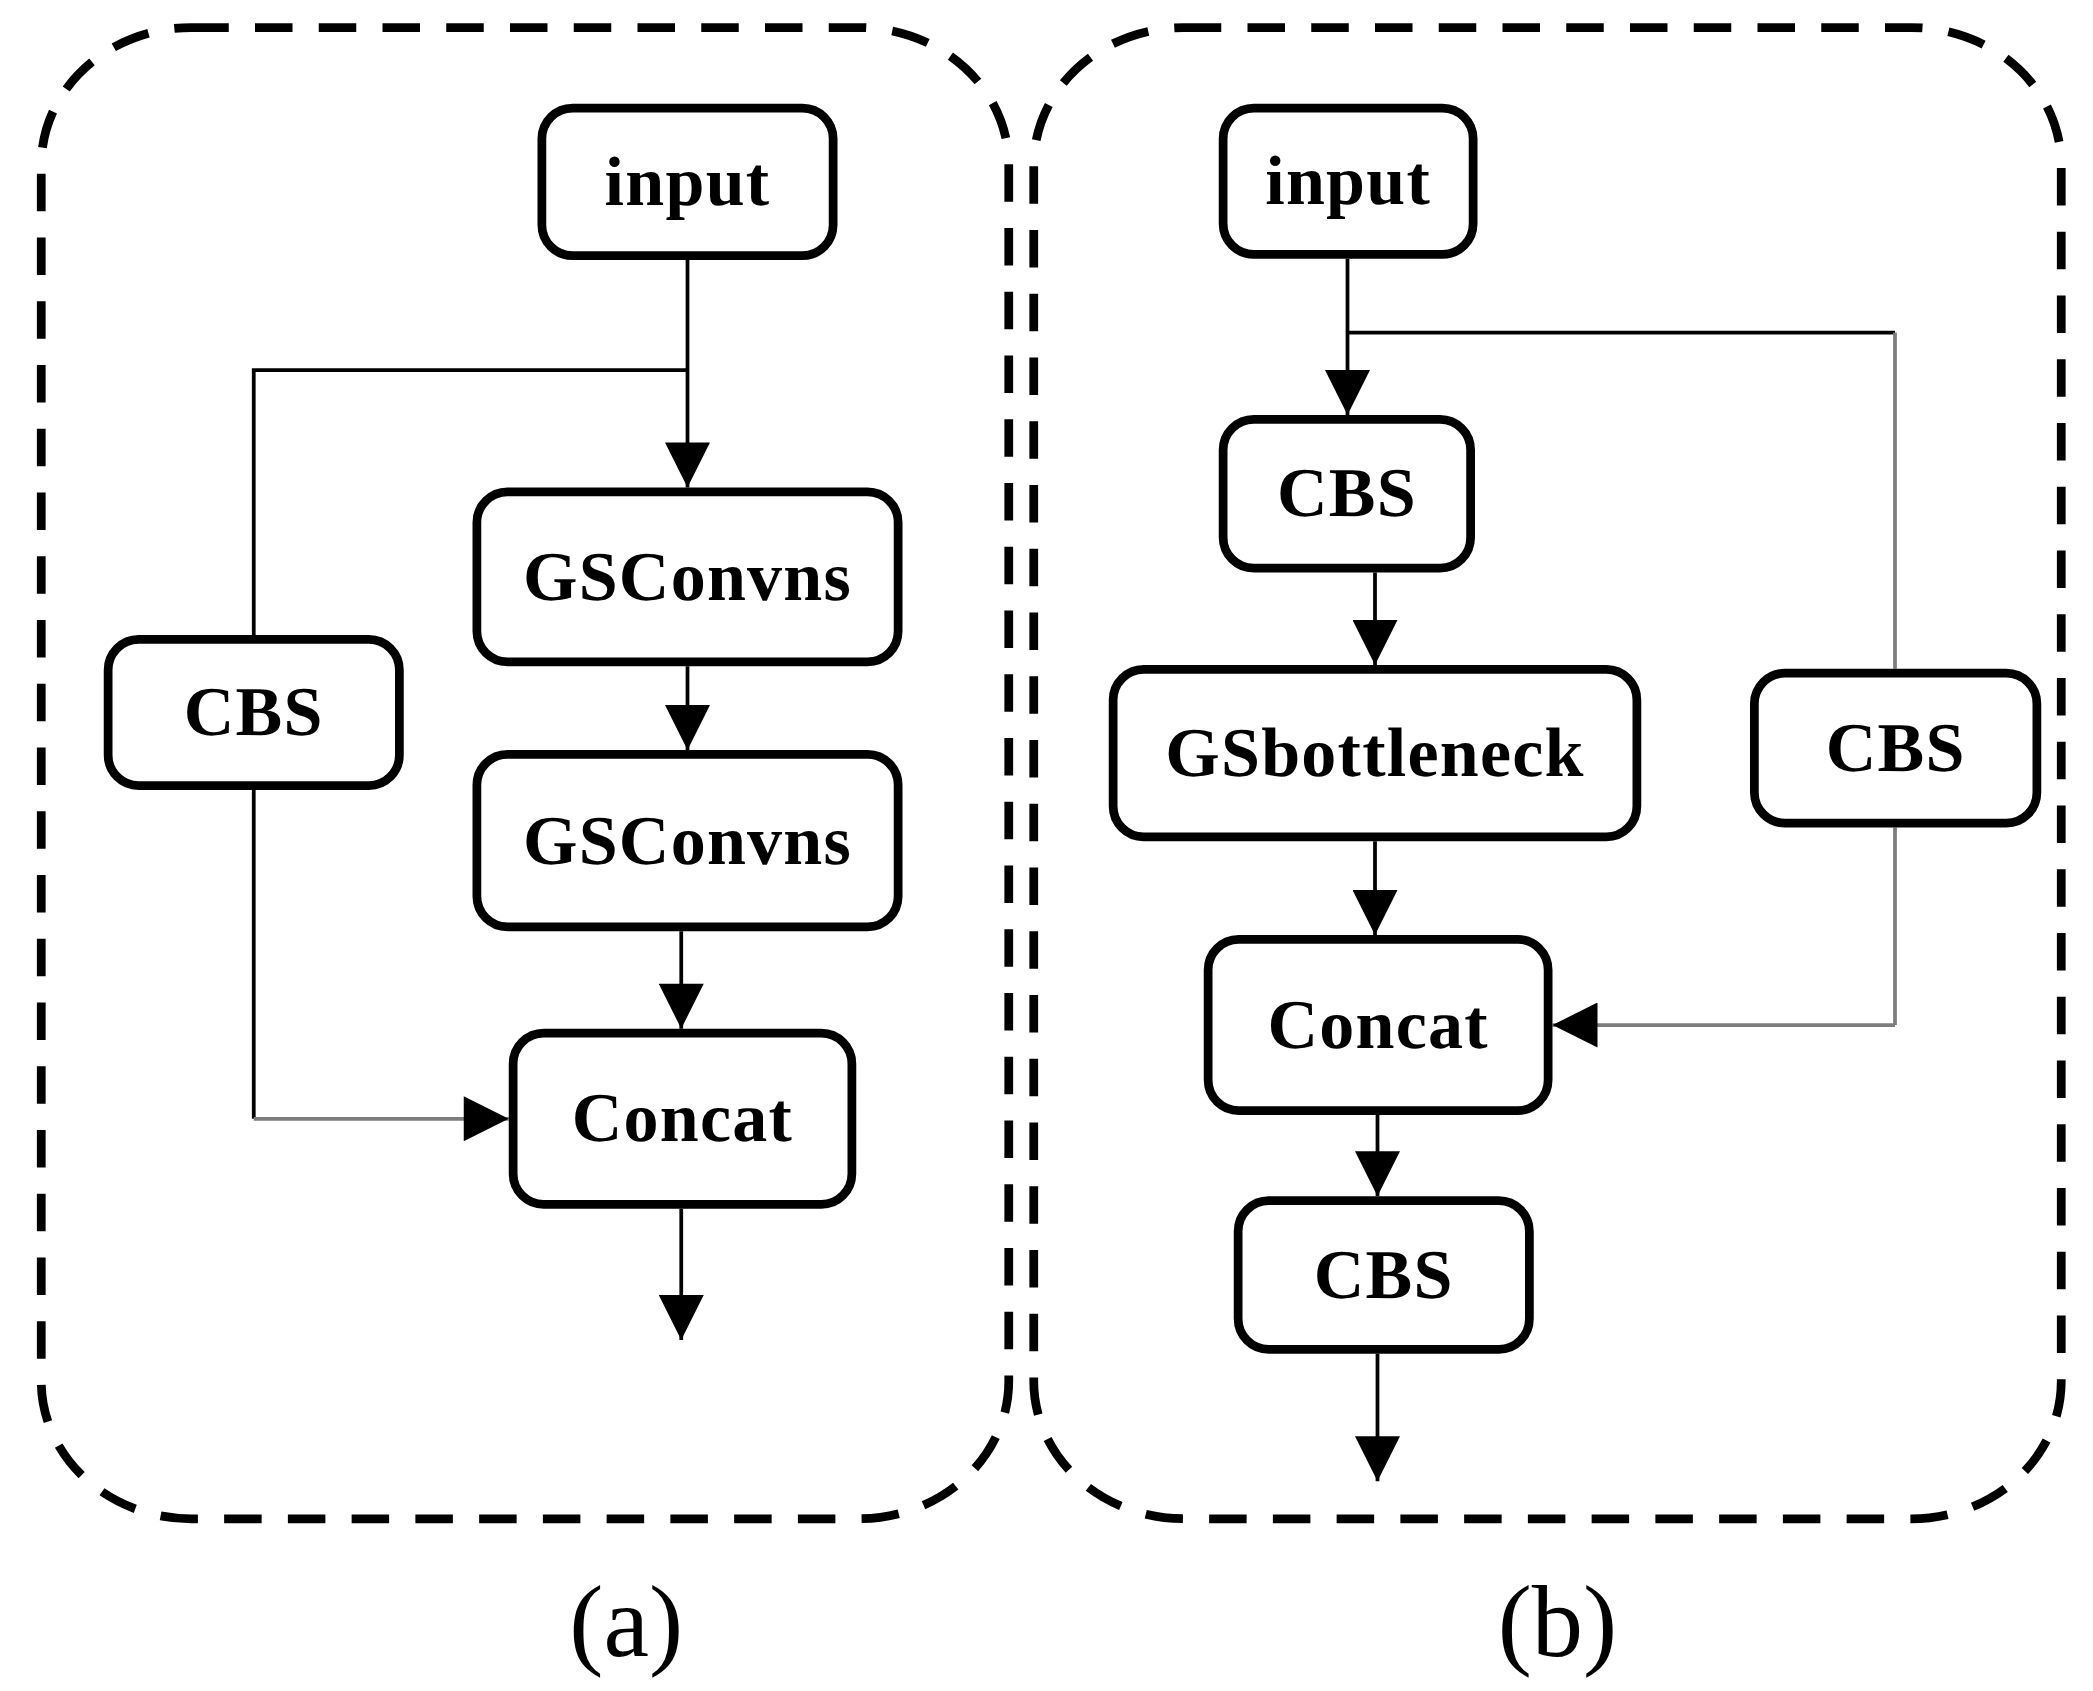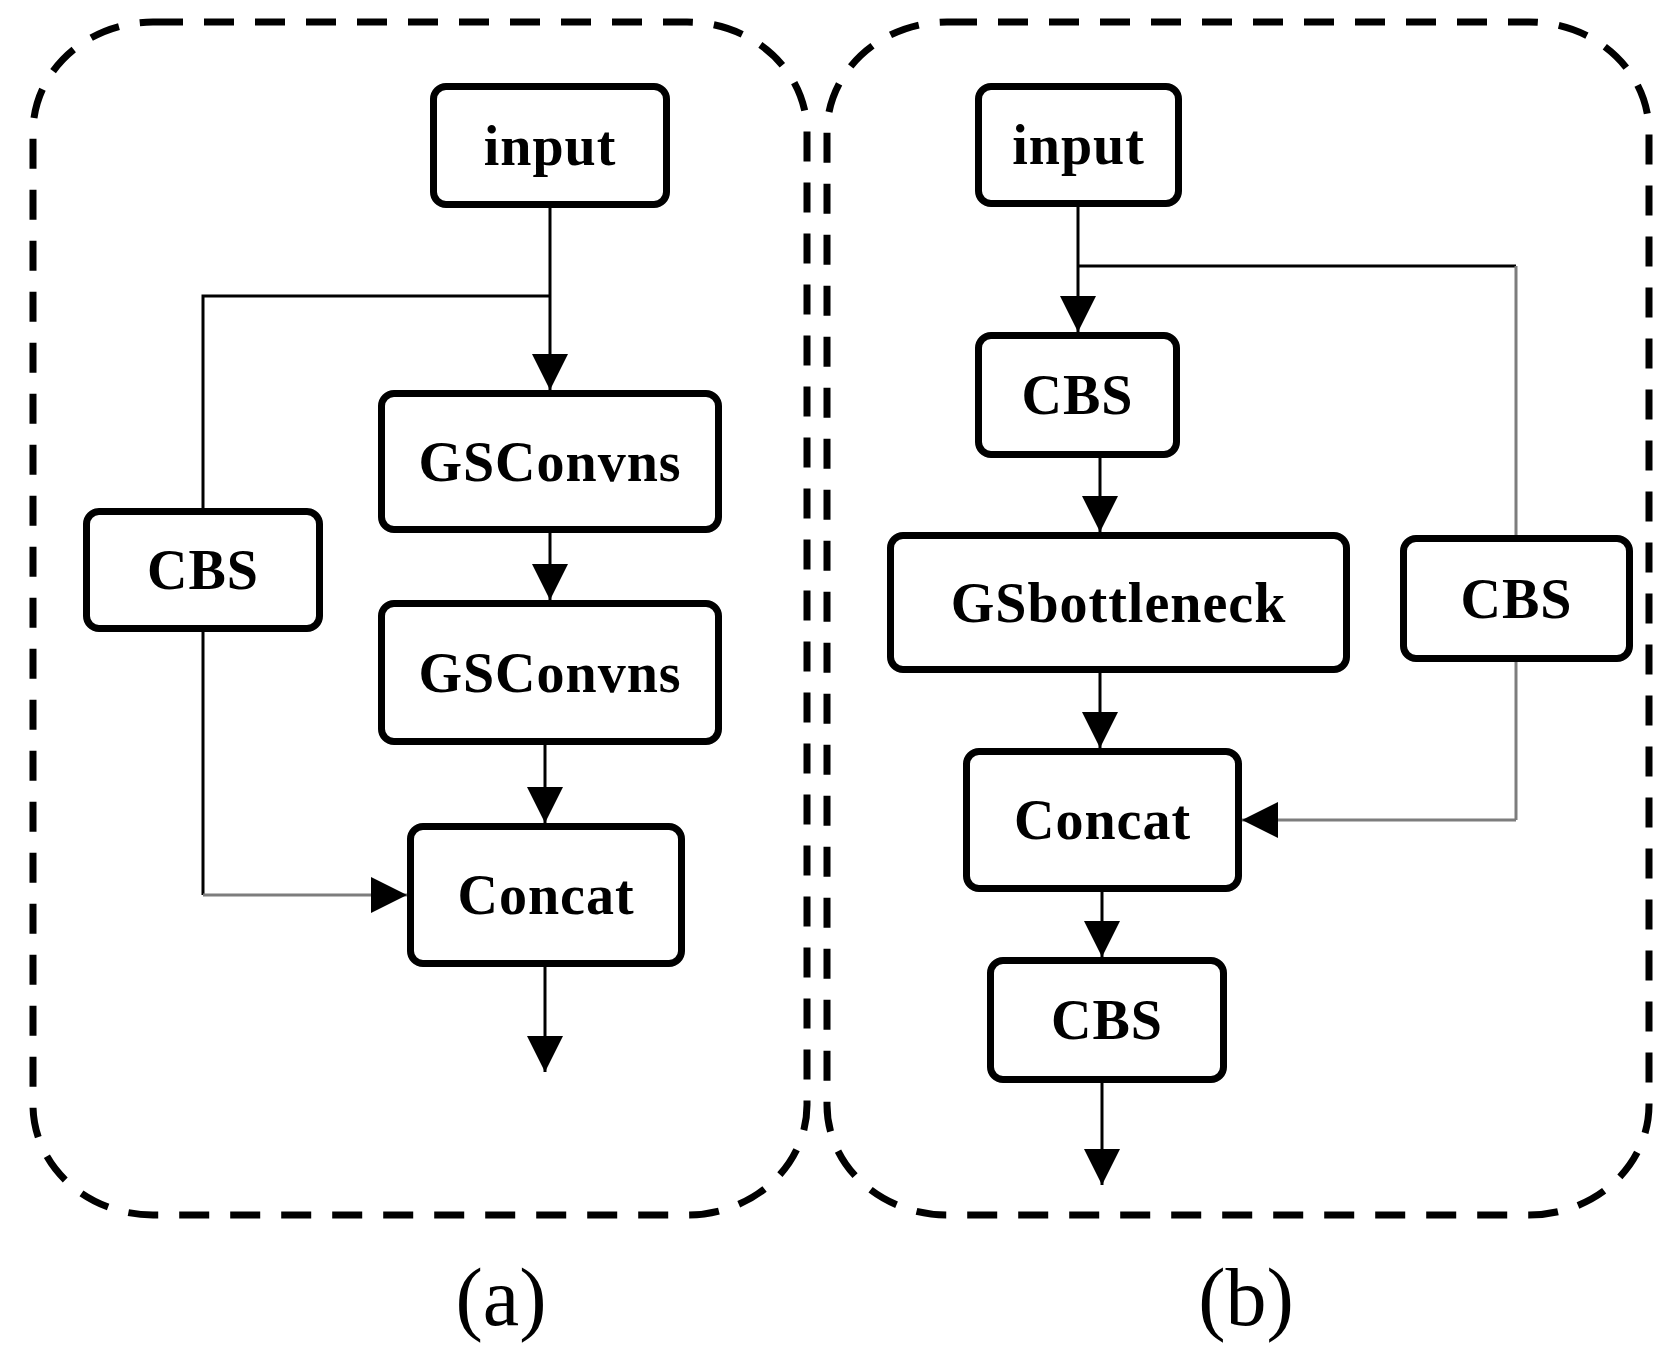--- a/index.html
+++ b/index.html
@@ -20,40 +20,40 @@
     left: 0;
     top: 0;
     width: 1674px;
     height: 1353px;
   }
   .node {
     position: absolute;
     box-sizing: border-box;
     background: #ffffff;
     border: 7px solid #000000;
-    border-radius: 16px;
+    border-radius: 28px;
     display: flex;
     align-items: center;
     justify-content: center;
     font-weight: bold;
     font-size: 56px;
     letter-spacing: 1px;
     color: #000000;
     white-space: nowrap;
   }
   
   .n-a-input   { left: 430px; top: 83px;  width: 240px; height: 125px; }
   .n-a-gs1     { left: 378px; top: 390px; width: 344px; height: 143px; }
   .n-a-gs2     { left: 378px; top: 600px; width: 344px; height: 145px; }
   .n-a-cbs     { left: 83px;  top: 508px; width: 240px; height: 124px; }
   .n-a-concat  { left: 407px; top: 823px; width: 278px; height: 144px; }
   
   .n-b-input   { left: 975px;  top: 83px;  width: 207px; height: 124px; }
   .n-b-cbs1    { left: 975px;  top: 332px; width: 205px; height: 126px; }
-  .n-b-gsb     { left: 887px;  top: 532px; width: 463px; height: 141px; }
+  .n-b-gsb     { left: 887px;  top: 532px; width: 426px; height: 141px; }
   .n-b-cbsr    { left: 1400px; top: 535px; width: 233px; height: 127px; }
   .n-b-concat  { left: 963px;  top: 748px; width: 279px; height: 144px; }
   .n-b-cbs2    { left: 987px;  top: 957px; width: 240px; height: 126px; }
   .caption {
     position: absolute;
     top: 1243px;
     width: 260px;
     text-align: center;
     font-size: 82px;
     font-weight: normal;

